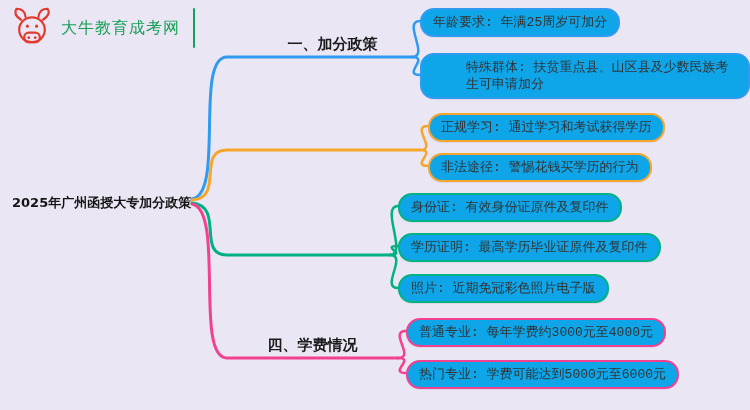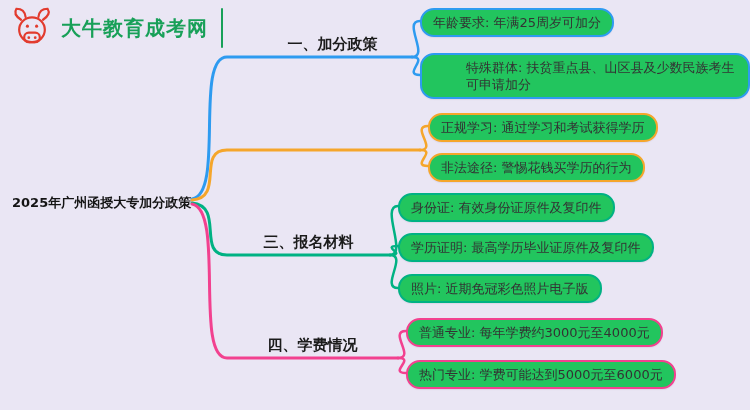--- a/index.html
+++ b/index.html
@@ -6,37 +6,37 @@
   html,body { width:750px; height:410px; }
   body { font-family:"DejaVu Sans","Liberation Sans",sans-serif; }
   .stage { position:relative; width:750px; height:410px; background:#EAE6F4; overflow:hidden; }
   .links { position:absolute; left:0; top:0; width:750px; height:410px; }
   .links path { fill:none; stroke-linecap:round; }
   .links path.main { stroke-width:3; }
   .links path.sub { stroke-width:2.5; }
 
   .logo { position:absolute; left:10px; top:6px; display:flex; align-items:center; gap:7px; }
   .logo-icon { width:44px; height:44px; }
-  .logo-text .logo-title { font-size:20px; font-weight:bold; letter-spacing:1px; line-height:20px; }
+  .logo-text .logo-title { font-size:16px; font-weight:normal; letter-spacing:1px; line-height:20px; }
   .logo-text .logo-url { font-size:11.5px; line-height:15px; margin-top:2px; letter-spacing:.5px; }
   .logo-divider { width:2px; height:40px; margin-left:6px; border-radius:1px; }
 
   .root-label { position:absolute; left:12px; top:195px; font-size:13px; line-height:15px;
                 font-weight:bold; color:#141414; white-space:nowrap; }
 
   .branch-label { position:absolute; font-size:15px; line-height:20px; font-weight:600;
                   color:#1b1b1b; text-align:center; white-space:nowrap; }
   .bl-1 { left:240px; top:34px;  width:185px; }
   .bl-2 { left:227px; top:127px; width:193px; }
   .bl-3 { left:227px; top:232px; width:163px; }
   .bl-4 { left:227px; top:335px; width:171px; }
 
-  .leaf { position:absolute; background:#22c55e; border:2px solid #999; border-radius:14px;
+  .leaf { position:absolute; background:#0ea5e9; border:2px solid #999; border-radius:14px;
           padding:4px 11px; font-size:13px; line-height:17px; color:#333;
-          white-space:nowrap; box-shadow:0 1px 1px rgba(60,40,110,.08); }
+          white-space:nowrap; box-shadow:0 1px 1px rgba(60,40,110,.08);font-family:Liberation Mono, monospace; }
   .leaf--wrap { white-space:normal; max-width:330px; }
   .lf-1 { left:420px; top:8px; }
   .lf-2 { left:420px; top:53px;padding-left:44px; }
   .lf-3 { left:428px; top:113px; }
   .lf-4 { left:428px; top:153px; }
   .lf-5 { left:398px; top:193px; }
   .lf-6 { left:398px; top:233px; }
   .lf-7 { left:398px; top:274px; }
   .lf-8 { left:406px; top:318px; }
   .lf-9 { left:406px; top:360px; }
@@ -81,21 +81,20 @@
     </svg>
     <div class="logo-text">
       <div class="logo-title" style="color: rgb(24, 160, 88);">大牛教育成考网</div>
     </div>
     <div class="logo-divider" style="background-color: rgb(24, 160, 88);"></div>
   </div>
 
   <div class="root-label">2025年广州函授大专加分政策</div>
 
   <div class="branch-label bl-1">一、加分政策</div>
-  <div class="branch-label bl-3">三、报名材料</div>
   <div class="branch-label bl-4">四、学费情况</div>
 
   <div class="leaf lf-1" style="border-color: rgb(46, 155, 240);">年龄要求: 年满25周岁可加分</div>
   <div class="leaf leaf--wrap lf-2" style="border-color: rgb(46, 155, 240);">特殊群体: 扶贫重点县、山区县及少数民族考生可申请加分</div>
   <div class="leaf lf-3" style="border-color: rgb(245, 166, 43);">正规学习: 通过学习和考试获得学历</div>
   <div class="leaf lf-4" style="border-color: rgb(245, 166, 43);">非法途径: 警惕花钱买学历的行为</div>
   <div class="leaf lf-5" style="border-color: rgb(0, 178, 131);">身份证: 有效身份证原件及复印件</div>
   <div class="leaf lf-6" style="border-color: rgb(0, 178, 131);">学历证明: 最高学历毕业证原件及复印件</div>
   <div class="leaf lf-7" style="border-color: rgb(0, 178, 131);">照片: 近期免冠彩色照片电子版</div>
   <div class="leaf lf-8" style="border-color: rgb(242, 65, 143);">普通专业: 每年学费约3000元至4000元</div>

